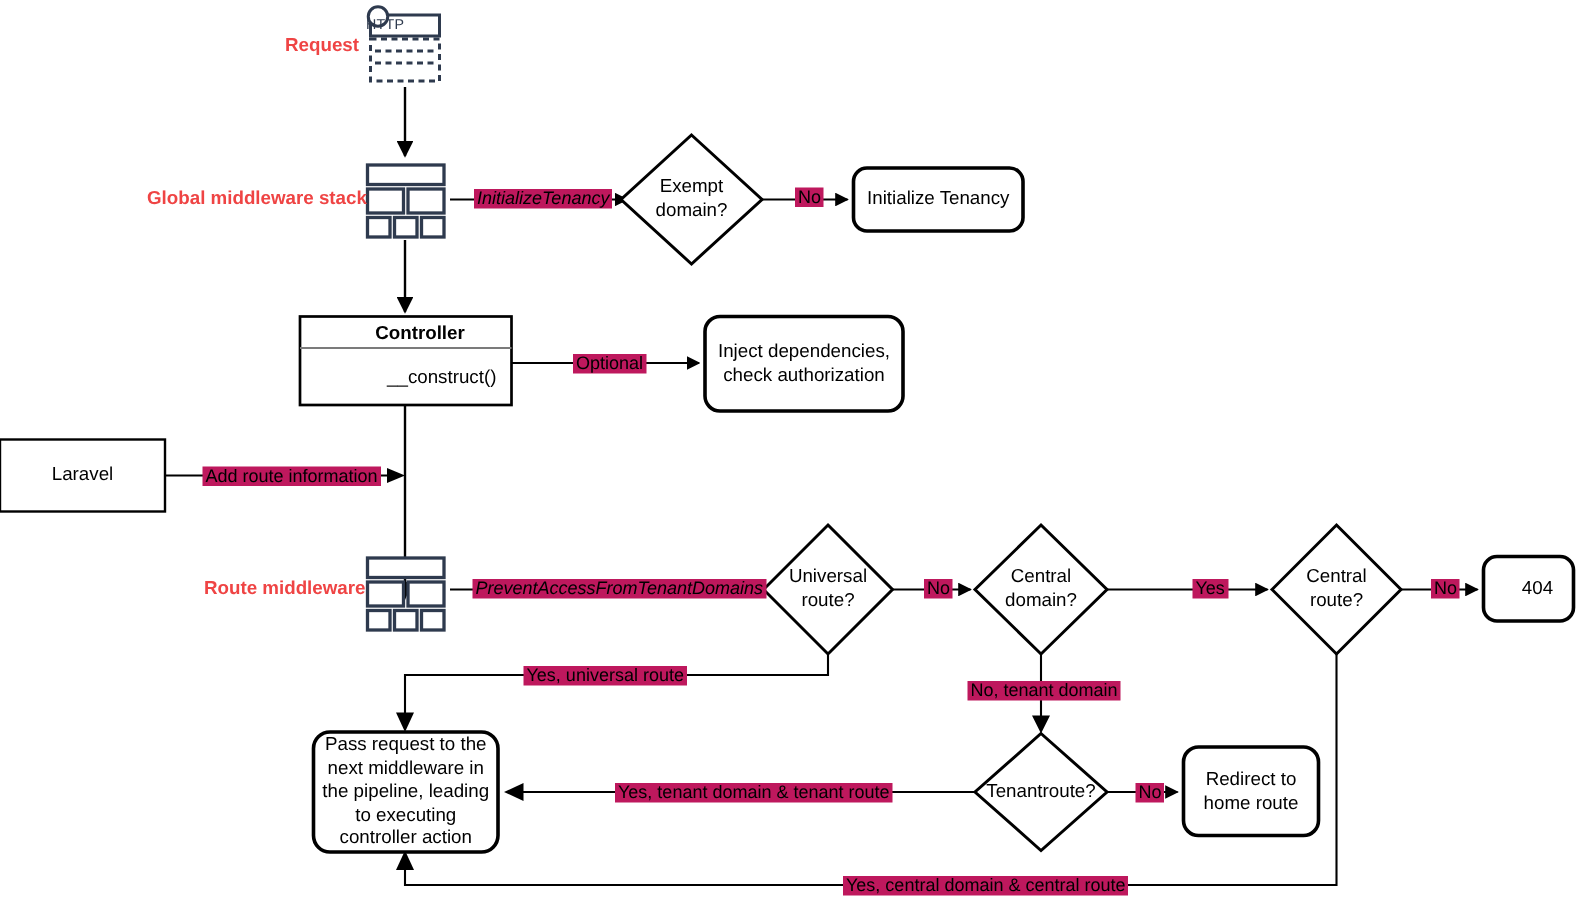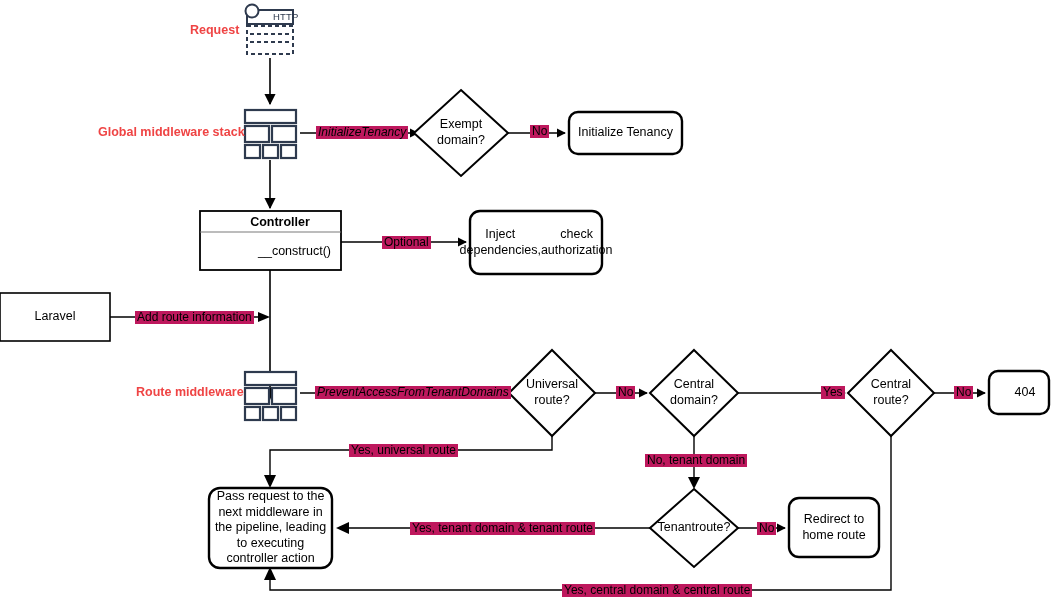--- a/index.html
+++ b/index.html
@@ -169,33 +169,33 @@
   <path d="M 891 436 L 891 590 L 270 590 L 270 574" fill="none" stroke="#000" stroke-width="1.4"></path>
   <polygon points="270,567 264,580 276,580" fill="#000"></polygon>
 
   <rect x="209" y="488" width="123" height="80" rx="11" ry="11" fill="#fff" stroke="#000" stroke-width="2.4"></rect>
 </svg>
 
 <div class="flow-label" style="left:190px; top:24px;">Request</div>
 <div class="flow-label" style="left:98px; top:126px;">Global middleware stack</div>
 <div class="flow-label" style="left:136px; top:386px;">Route middleware</div>
 
-<div class="http-word" style="left:273px; top:11px;">HTTP</div>
+<div class="http-word" style="left:244px; top:11px;">HTTP</div>
 
 <div class="node-text" style="left:414px; top:112px; width:94px; height:42px; flex-direction:column;">
   <span>Exempt</span>
   <span>domain?</span>
 </div>
 
 <div class="node-text" style="left:569px; top:112px; width:113px; height:42px;">Initialize Tenancy</div>
 
 <div class="ctrl-title" style="left:200px; top:212px; width:160px; height:20px;">Controller</div>
 <div class="ctrl-method" style="left:200px; top:233px; width:141px; height:36px;padding-left:24px;">__construct()</div>
 
-<div class="node-text" style="left:470px; top:211px; width:132px; height:63px; flex-direction:row;">
+<div class="node-text" style="left:470px; top:211px; width:132px; height:63px; flex-direction:column;">
   <span>Inject dependencies,</span>
   <span>check authorization</span>
 </div>
 
 <div class="node-text" style="left:0px; top:293px; width:110px; height:48px;">Laravel</div>
 
 <div class="node-text" style="left:509px; top:372px; width:86px; height:42px; flex-direction:column;">
   <span>Universal</span>
   <span>route?</span>
 </div>
@@ -229,19 +229,19 @@
   <span><span>to </span><span class="bold">executing</span></span>
   <span class="bold">controller action</span>
 </div>
 
 <div class="edge-label italic" style="left:316px; top:126px;">InitializeTenancy</div>
 <div class="edge-label" style="left:530px; top:125px;">No</div>
 <div class="edge-label" style="left:382px; top:236px;">Optional</div>
 <div class="edge-label" style="left:135px; top:311px;">Add route information</div>
 <div class="edge-label italic" style="left:315px; top:386px;">PreventAccessFromTenantDomains</div>
 <div class="edge-label" style="left:616px; top:386px;">No</div>
-<div class="edge-label" style="left:821px; top:386px;">Yes</div>
+<div class="edge-label" style="left:795px; top:386px;">Yes</div>
 <div class="edge-label" style="left:954px; top:386px;">No</div>
 <div class="edge-label" style="left:349px; top:444px;">Yes, universal route</div>
 <div class="edge-label" style="left:645px; top:454px;">No, tenant domain</div>
 <div class="edge-label" style="left:410px; top:522px;">Yes, tenant domain &amp; tenant route</div>
 <div class="edge-label" style="left:757px; top:522px;">No</div>
 <div class="edge-label" style="left:562px; top:584px;">Yes, central domain &amp; central route</div>
 
 </body></html>

